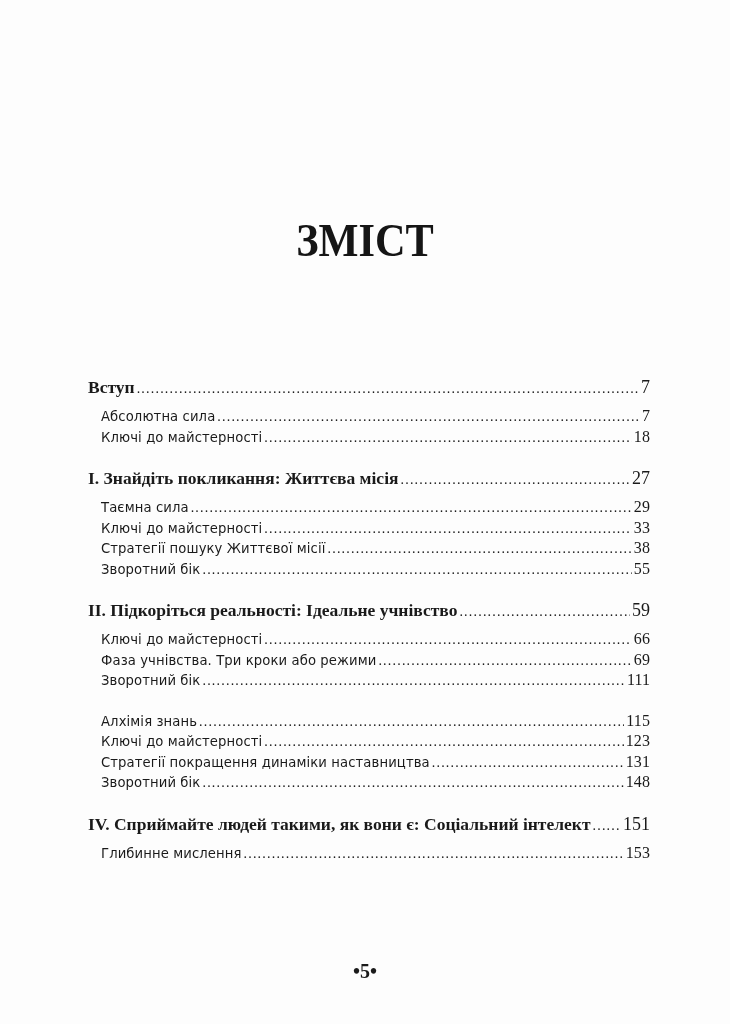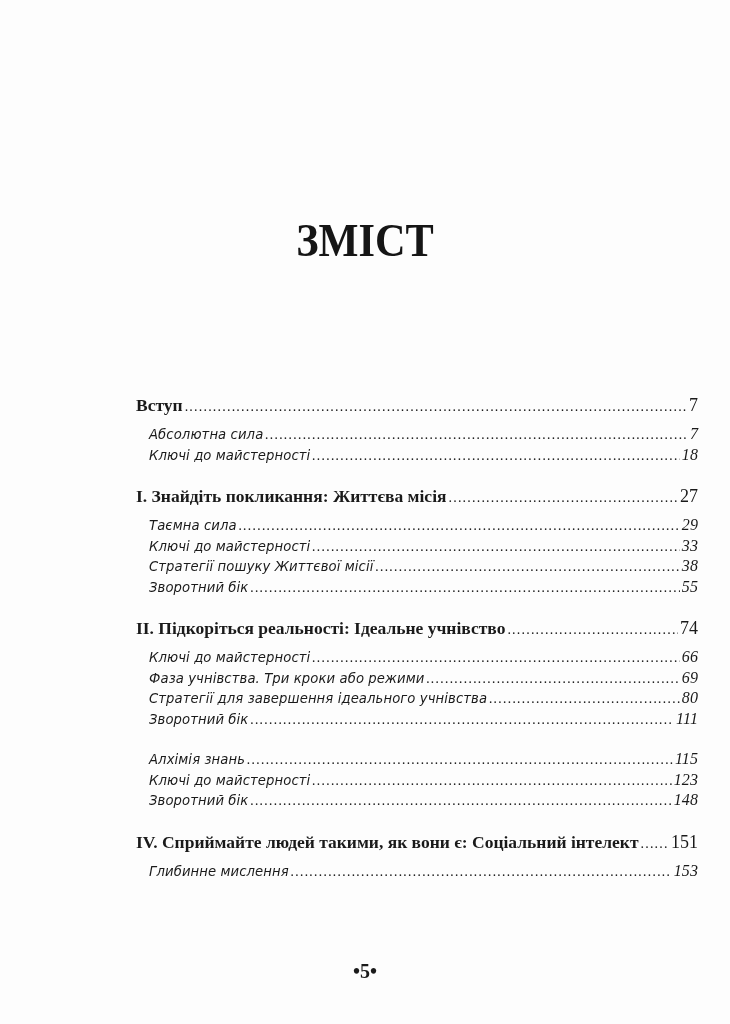--- a/index.html
+++ b/index.html
@@ -5,25 +5,25 @@
     html, body { margin: 0; padding: 0; }
     body {
       width: 730px; height: 1024px; background: #fdfdfd; position: relative; overflow: hidden;
       font-family: "Liberation Serif", "DejaVu Serif", serif; color: #1a1a1a;
     }
     .title {
       position: absolute; top: 214px; left: 0; width: 730px; text-align: center;
       font-family: "Liberation Serif", serif; font-weight: bold; font-size: 46px;
       letter-spacing: 0px; color: #151515; transform: scaleX(0.92);
     }
-    .toc { position: absolute; left: 88px; top: 395px; width: 562px; margin-left: 48px; }
+    .toc { position: absolute; left: 88px; top: 377px; width: 562px; }
     .section { margin-bottom: 20px; }
     .row { display: flex; align-items: baseline; white-space: nowrap; }
     .row.head { font-weight: bold; font-size: 17.5px; height: 22px; margin-bottom: 8px; }
-    .row.sub { font-size: 15.5px; height: 20.5px; padding-left: 13px; font-family: "DejaVu Sans", sans-serif; font-size: 13.2px; letter-spacing: 0.1px; font-style: italic; }
+    .row.sub { font-size: 15.5px; height: 20.5px; padding-left: 13px; font-family: "DejaVu Sans", sans-serif; font-size: 13.2px; letter-spacing: 0.1px; }
     .row .label { flex: 0 0 auto; }
     .row .dots { flex: 1 1 auto; overflow: hidden; margin: 0 2px; letter-spacing: 1.2px; font-family: "Liberation Serif", serif; font-weight: normal; font-size: 14px; }
     .row .dots::before { content: "................................................................................................................................................................................................................................................................."; }
     .row .page { flex: 0 0 auto; font-family: "Liberation Serif", serif; }
     .row.head .page { font-weight: normal; font-size: 18px; }
     .row.sub .page { font-size: 16px; }
     .folio {
       position: absolute; top: 960px; left: 0; width: 730px; text-align: center;
       font-family: "Liberation Serif", serif; font-weight: bold; font-size: 20px;
     }
@@ -75,53 +75,53 @@
       <div class="row sub">
         <span class="label">Зворотний бік</span>
         <span class="dots"></span>
         <span class="page">55</span>
       </div>
     </div>
     <div class="section">
       <div class="row head">
         <span class="label">II. Підкоріться реальності: Ідеальне учнівство</span>
         <span class="dots"></span>
-        <span class="page">74</span>
+        <span class="page">59</span>
       </div>
       <div class="row sub">
         <span class="label">Ключі до майстерності</span>
         <span class="dots"></span>
         <span class="page">66</span>
       </div>
       <div class="row sub">
         <span class="label">Фаза учнівства. Три кроки або режими</span>
         <span class="dots"></span>
         <span class="page">69</span>
-      </div>
-      <div class="row sub">
-        <span class="label">Стратегії для завершення ідеального учнівства</span>
-        <span class="dots"></span>
-        <span class="page">80</span>
       </div>
       <div class="row sub">
         <span class="label">Зворотний бік</span>
         <span class="dots"></span>
         <span class="page">111</span>
       </div>
     </div>
     <div class="section">
       <div class="row sub">
         <span class="label">Алхімія знань</span>
         <span class="dots"></span>
         <span class="page">115</span>
       </div>
       <div class="row sub">
         <span class="label">Ключі до майстерності</span>
         <span class="dots"></span>
         <span class="page">123</span>
+      </div>
+      <div class="row sub">
+        <span class="label">Стратегії покращення динаміки наставництва</span>
+        <span class="dots"></span>
+        <span class="page">131</span>
       </div>
       <div class="row sub">
         <span class="label">Зворотний бік</span>
         <span class="dots"></span>
         <span class="page">148</span>
       </div>
     </div>
     <div class="section">
       <div class="row head">
         <span class="label">IV. Сприймайте людей такими, як вони є: Соціальний інтелект</span>

